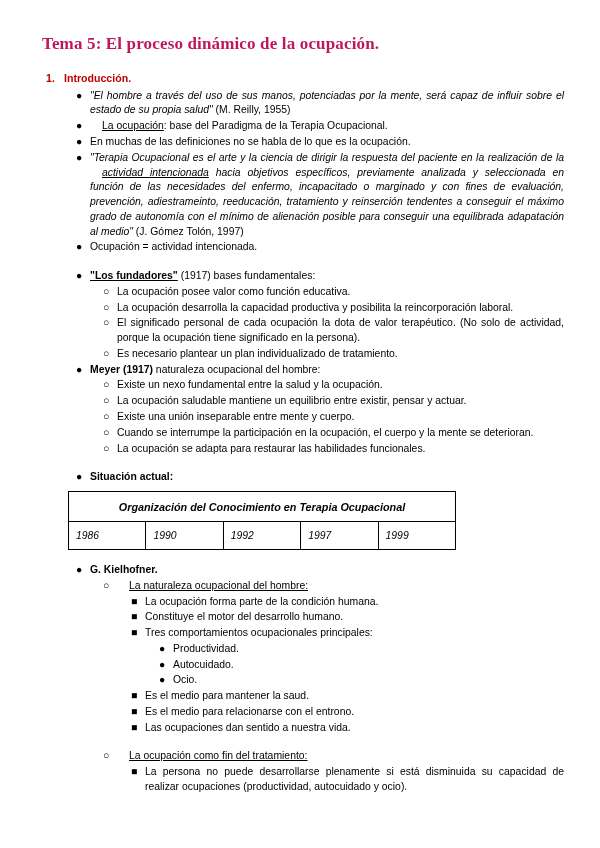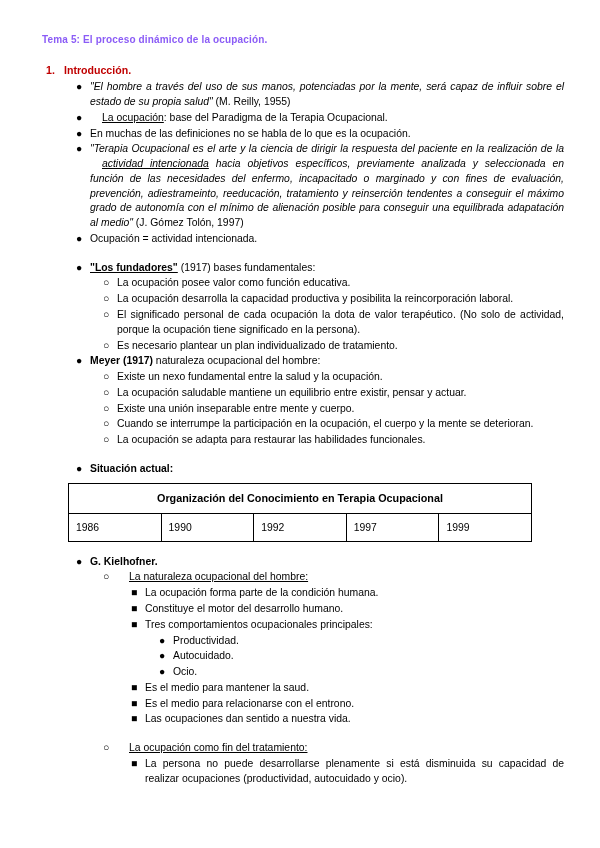--- a/index.html
+++ b/index.html
@@ -19,24 +19,24 @@
     position: relative;
     width: 600px;
     height: 848px;
     background: #ffffff;
     box-sizing: border-box;
     padding: 34px 30px 10px 40px;
   }
 
   
   .doc-title {
-    font-family: Liberation Sans, sans-serif;
+    font-family: Liberation Serif, serif;
     font-weight: bold;
-    font-size: 10px;
-    color: #8b5cf6;
+    font-size: 17px;
+    color: #be185d;
     letter-spacing: 0.15px;
     margin: 0 0 17px 2px;
     line-height: 1.2;
   }
 
   
   .section-head {
     display: flex;
     align-items: baseline;
     font-size: 10.6px;
@@ -88,22 +88,23 @@
   .it        { font-style: italic; }
   .bd        { font-weight: bold; }
   .ul        { text-decoration: underline; padding-left: 12px; }
   .bd-ul     { font-weight: bold; text-decoration: underline; }
   .spacer    { height: 13px; }
 
   
   .tbl-wrap { margin: 6px 0 0 28px; }
   table.koTable {
     border-collapse: collapse;
-    width: 464px;
+    width: 388px;
     table-layout: fixed;
+    font-style: italic;
   }
   table.koTable td {
     border: 1px solid #000000;
     font-size: 10.4px;
     padding: 5px 6px 5px 7px;
     height: 17px;
     vertical-align: middle;
     color: #000;
   }
   table.koTable td.hdr {

